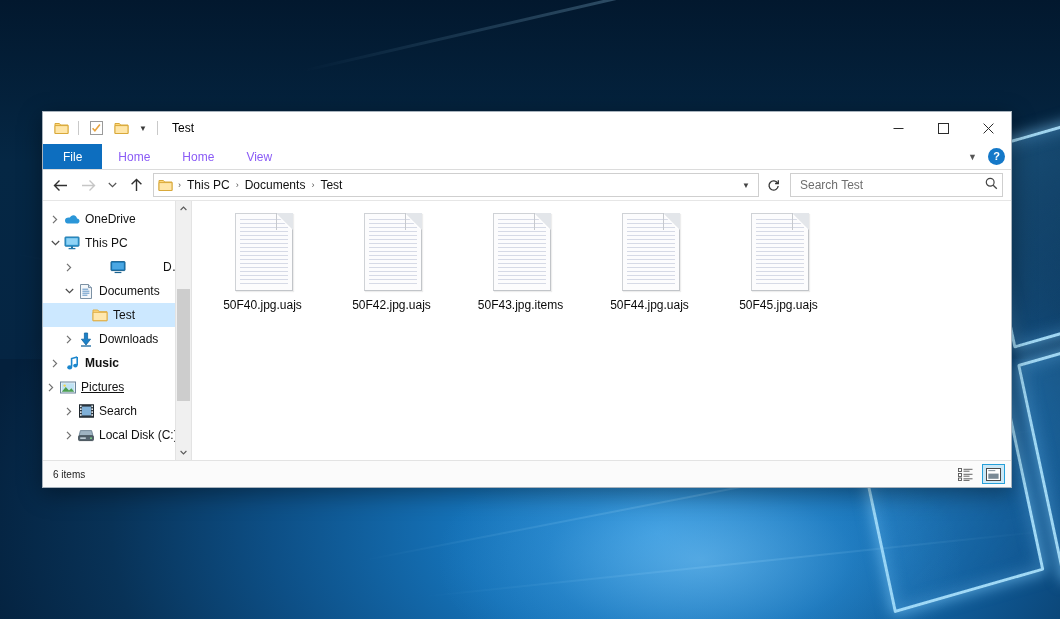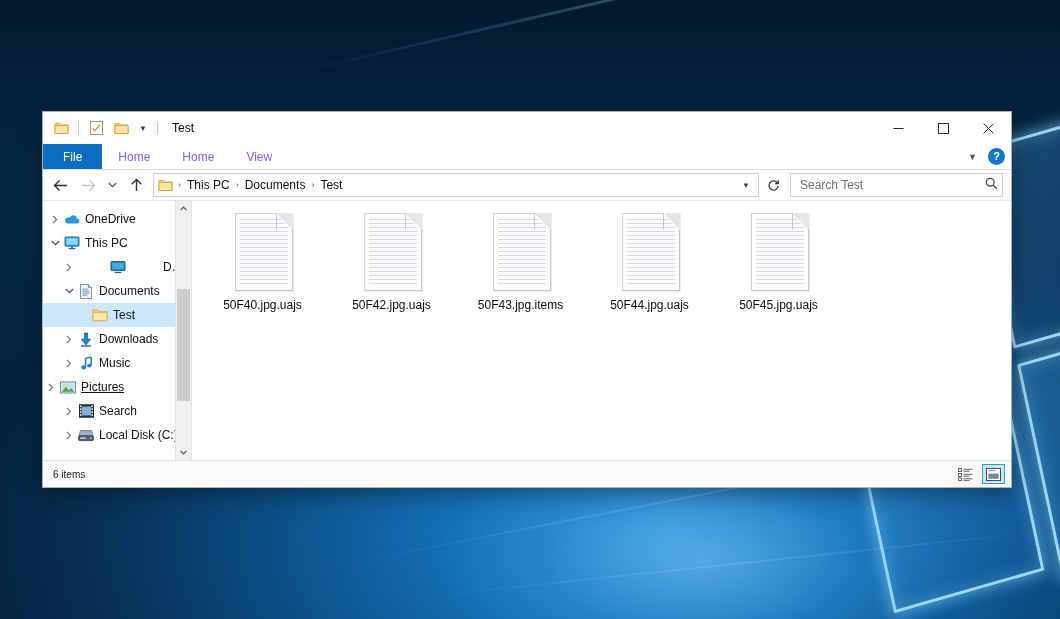--- a/index.html
+++ b/index.html
@@ -635,21 +635,21 @@
               </svg>
             </span>
             <span class="ticon">
               <svg width="14" height="15" viewBox="0 0 14 15">
                 <path d="M5.4 1h3.2v6.2h3L7 13 2.4 7.2h3z" fill="#1b81c9" stroke="#14659e" stroke-width="0.8"></path>
                 <path d="M2 14h10" stroke="#14659e" stroke-width="1.3"></path>
               </svg>
             </span>
             <span class="tlabel">Downloads</span>
           </div>
-          <div class="tnode" style="padding-left: 18px;">
+          <div class="tnode" style="padding-left: 4px; font-weight: bold;">
             <span class="tw">
               <svg width="6" height="9" viewBox="0 0 6 9">
                 <path d="M1 0.8L4.6 4.5 1 8.2" stroke="#717171" stroke-width="1.2" fill="none"></path>
               </svg>
             </span>
             <span class="ticon">
               <svg width="13" height="15" viewBox="0 0 13 15">
                 <path d="M11.2 1v8.3" stroke="#1b86cd" stroke-width="1.6" fill="none"></path>
                 <path d="M11.2 1l-5.6 1.6v8.1" stroke="#1b86cd" stroke-width="1.6" fill="none"></path>
                 <ellipse cx="3.7" cy="11.4" rx="2.5" ry="2.1" fill="#1b86cd"></ellipse>

